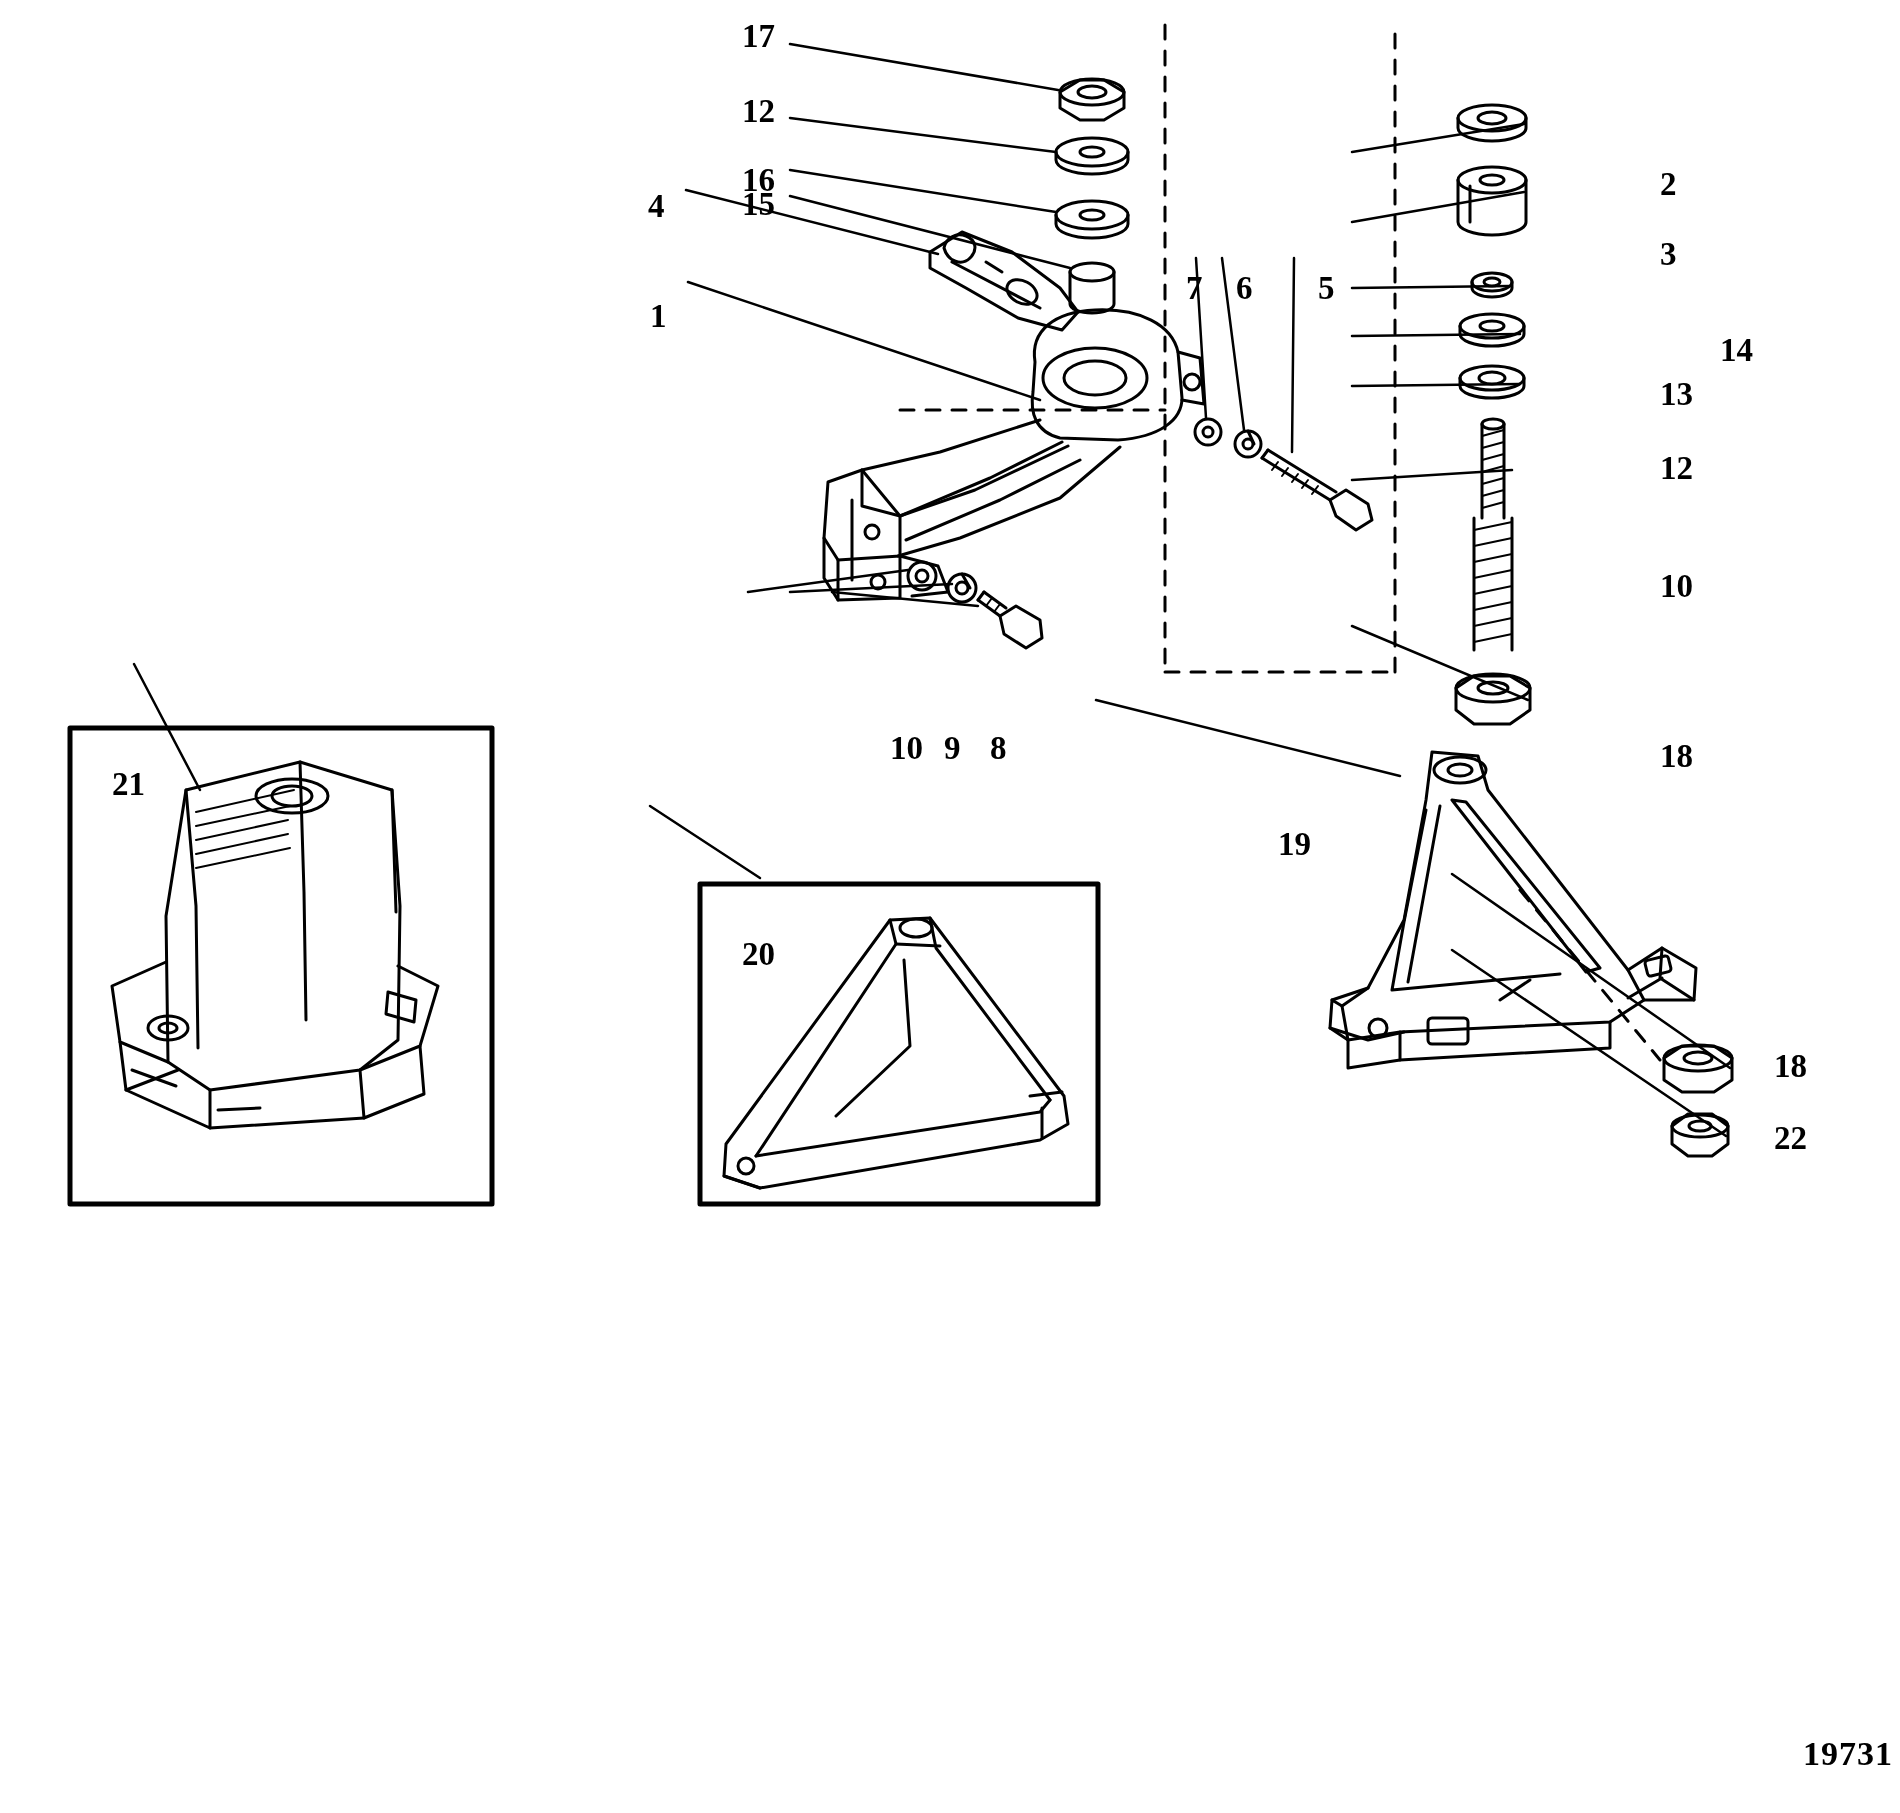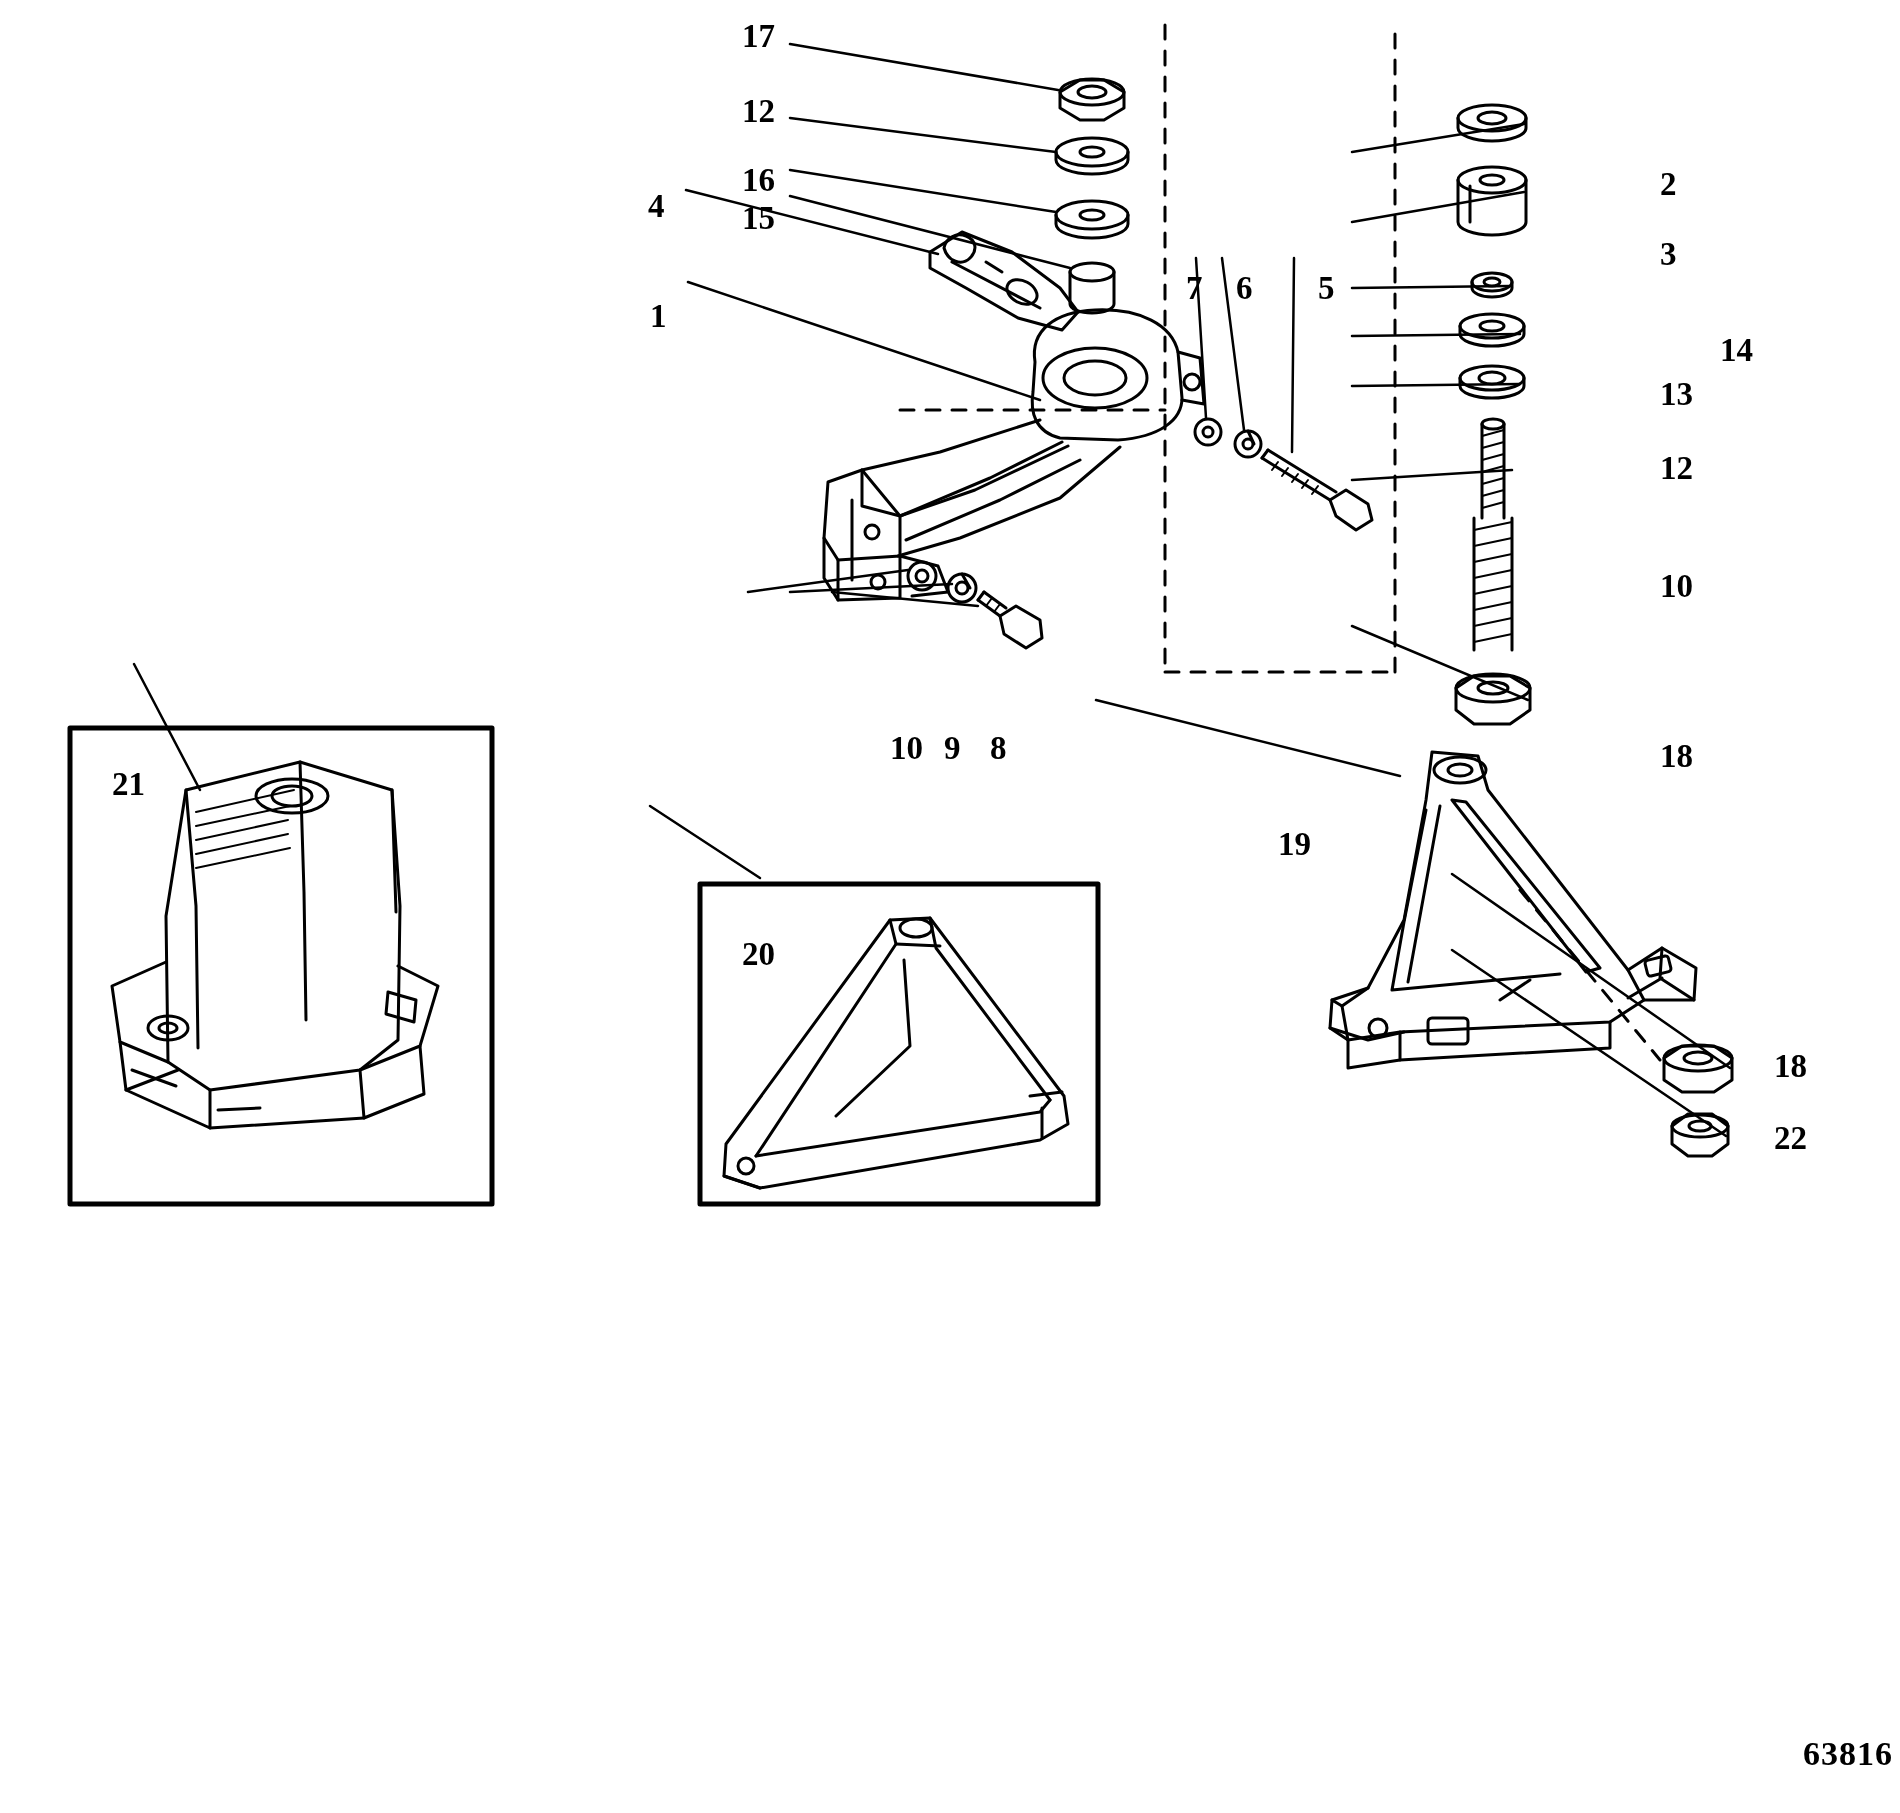--- a/index.html
+++ b/index.html
@@ -350,21 +350,21 @@
         <path d="M1452 950 L1726 1136"></path>
         <path d="M134 664 L200 790"></path>
         <path d="M650 806 L760 878"></path>
       </g>
     </g>
   </svg>
 
   <div class="callout" style="left:742px;  top:20px;">17</div>
   <div class="callout" style="left:742px;  top:95px;">12</div>
   <div class="callout" style="left:742px;  top:148px;margin-top:16px;">16</div>
-  <div class="callout" style="left:742px;  top:202px;">15</div>
+  <div class="callout" style="left:742px;  top:188px;">15</div>
   <div class="callout" style="left:648px;  top:190px;">4</div>
   <div class="callout" style="left:650px;  top:300px;">1</div>
   <div class="callout" style="left:1186px; top:272px;">7</div>
   <div class="callout" style="left:1236px; top:272px;">6</div>
   <div class="callout" style="left:1318px; top:272px;">5</div>
   <div class="callout" style="left:890px;  top:732px;">10</div>
   <div class="callout" style="left:944px;  top:732px;">9</div>
   <div class="callout" style="left:990px;  top:732px;">8</div>
   <div class="callout" style="left:1660px; top:168px;">2</div>
   <div class="callout" style="left:1660px; top:238px;">3</div>
@@ -372,14 +372,14 @@
   <div class="callout" style="left:1660px; top:378px;">13</div>
   <div class="callout" style="left:1660px; top:452px;">12</div>
   <div class="callout" style="left:1660px; top:570px;">10</div>
   <div class="callout" style="left:1660px; top:740px;">18</div>
   <div class="callout" style="left:1278px; top:828px;">19</div>
   <div class="callout" style="left:1774px; top:1050px;">18</div>
   <div class="callout" style="left:1774px; top:1122px;">22</div>
   <div class="callout" style="left:112px;  top:768px;">21</div>
   <div class="callout" style="left:742px;  top:938px;">20</div>
 
-  <div class="figure-number">63816</div>
+  <div class="figure-number">19731</div>
 </div>
 
 </body></html>

